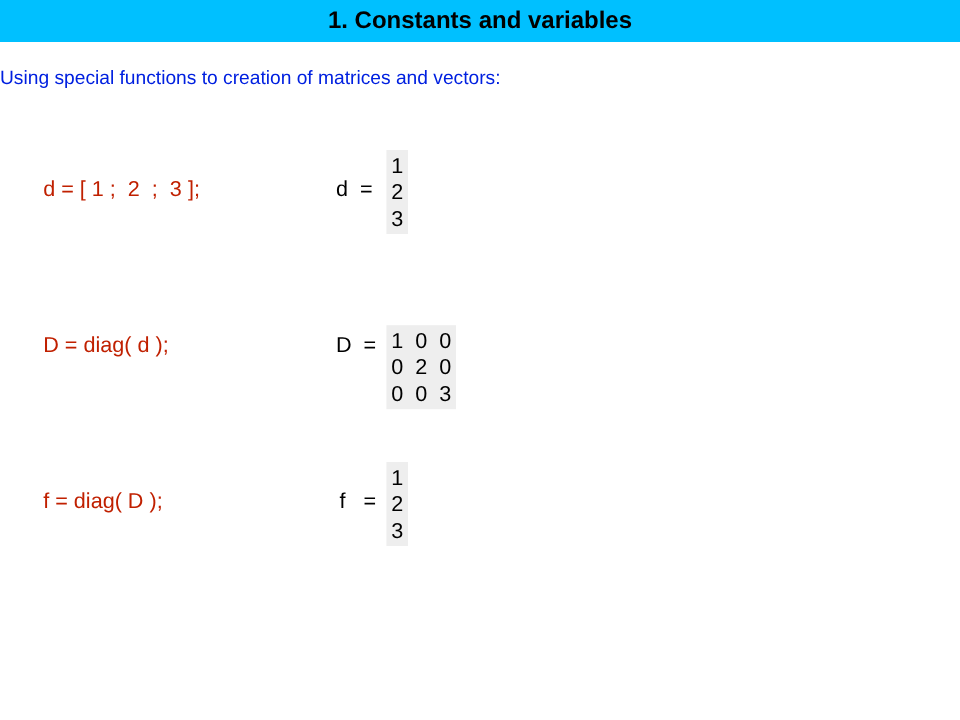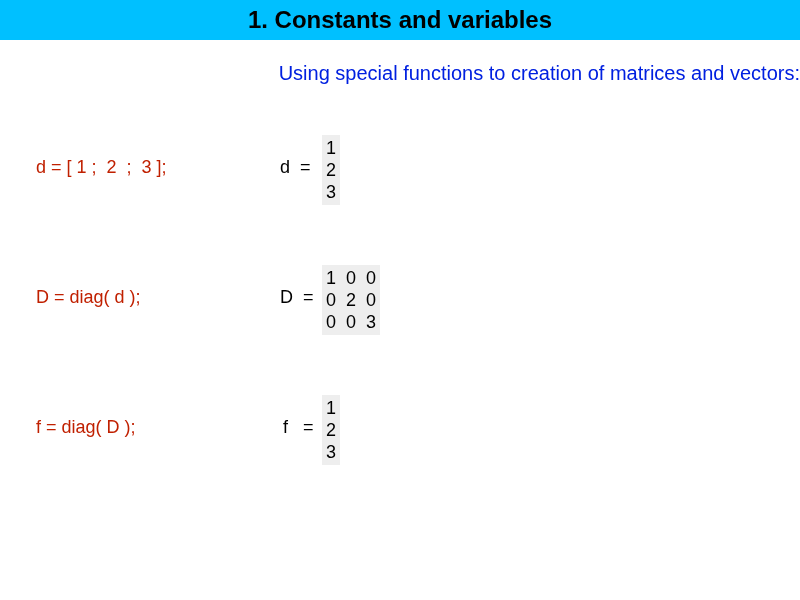--- a/index.html
+++ b/index.html
@@ -12,27 +12,27 @@
     background: #ffffff;
     position: relative;
     overflow: hidden;
   }
   .header {
     width: 100%;
     background: #00c0ff;
     text-align: center;
     padding: 6px 0 6px 0;
     font-weight: bold;
-    font-size: 24px;
+    font-size: 20px;
     color: #000;
   }
   .subtitle {
-    text-align: right;
+    text-align: left;
     color: #0020e0;
-    font-size: 20px;
+    font-size: 16px;
     margin-top: 22px;
   }
   .content {
     position: relative;
     margin-top: 10px;
   }
   .row {
     position: absolute;
     left: 0;
     width: 100%;
@@ -71,21 +71,21 @@
     <div class="code" style="top:22px">d = [ 1 ;  2  ;  3 ];</div>
     <div class="outlabel" style="left:280px; top:22px">d  =</div>
     <div class="matrix" style="left:322px; top:0px">1
 2
 3</div>
   </div>
 
   <div class="row" style="top:170px">
     <div class="code" style="top:22px">D = diag( d );</div>
     <div class="outlabel" style="left:280px; top:22px">D  =</div>
-    <div class="matrix" style="left:322px; top:0px">1  0  0
+    <div class="matrix" style="left:322px; top:16px">1  0  0
 0  2  0
 0  0  3</div>
   </div>
 
   <div class="row" style="top:300px">
     <div class="code" style="top:22px">f = diag( D );</div>
     <div class="outlabel" style="left:283px; top:22px">f   =</div>
     <div class="matrix" style="left:322px; top:0px">1
 2
 3</div>

